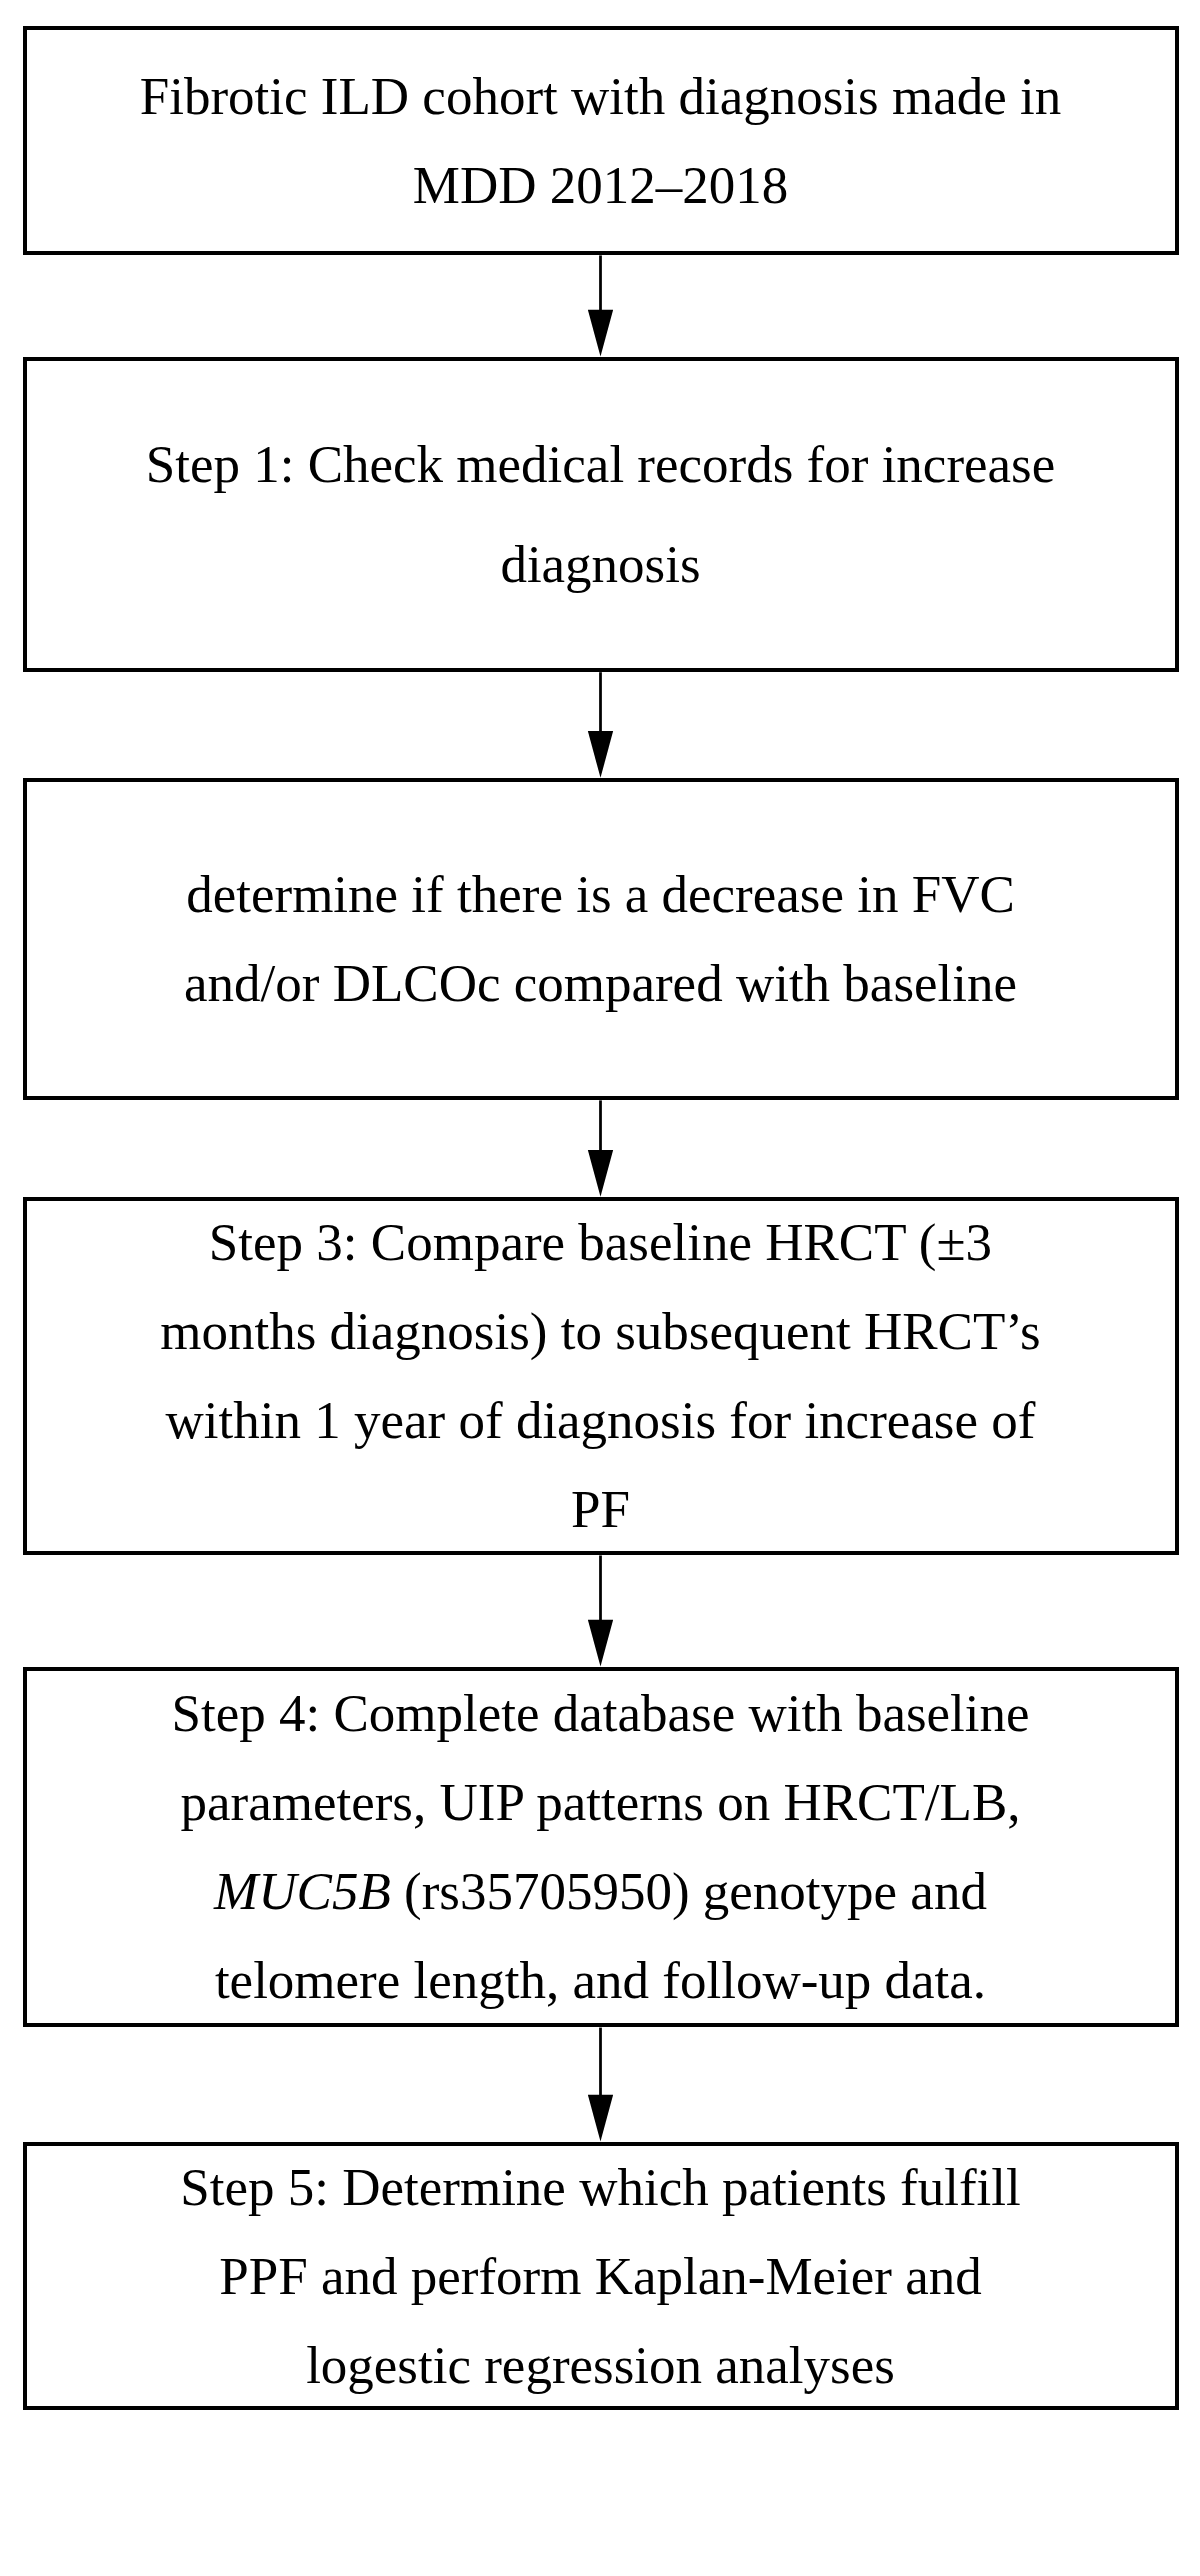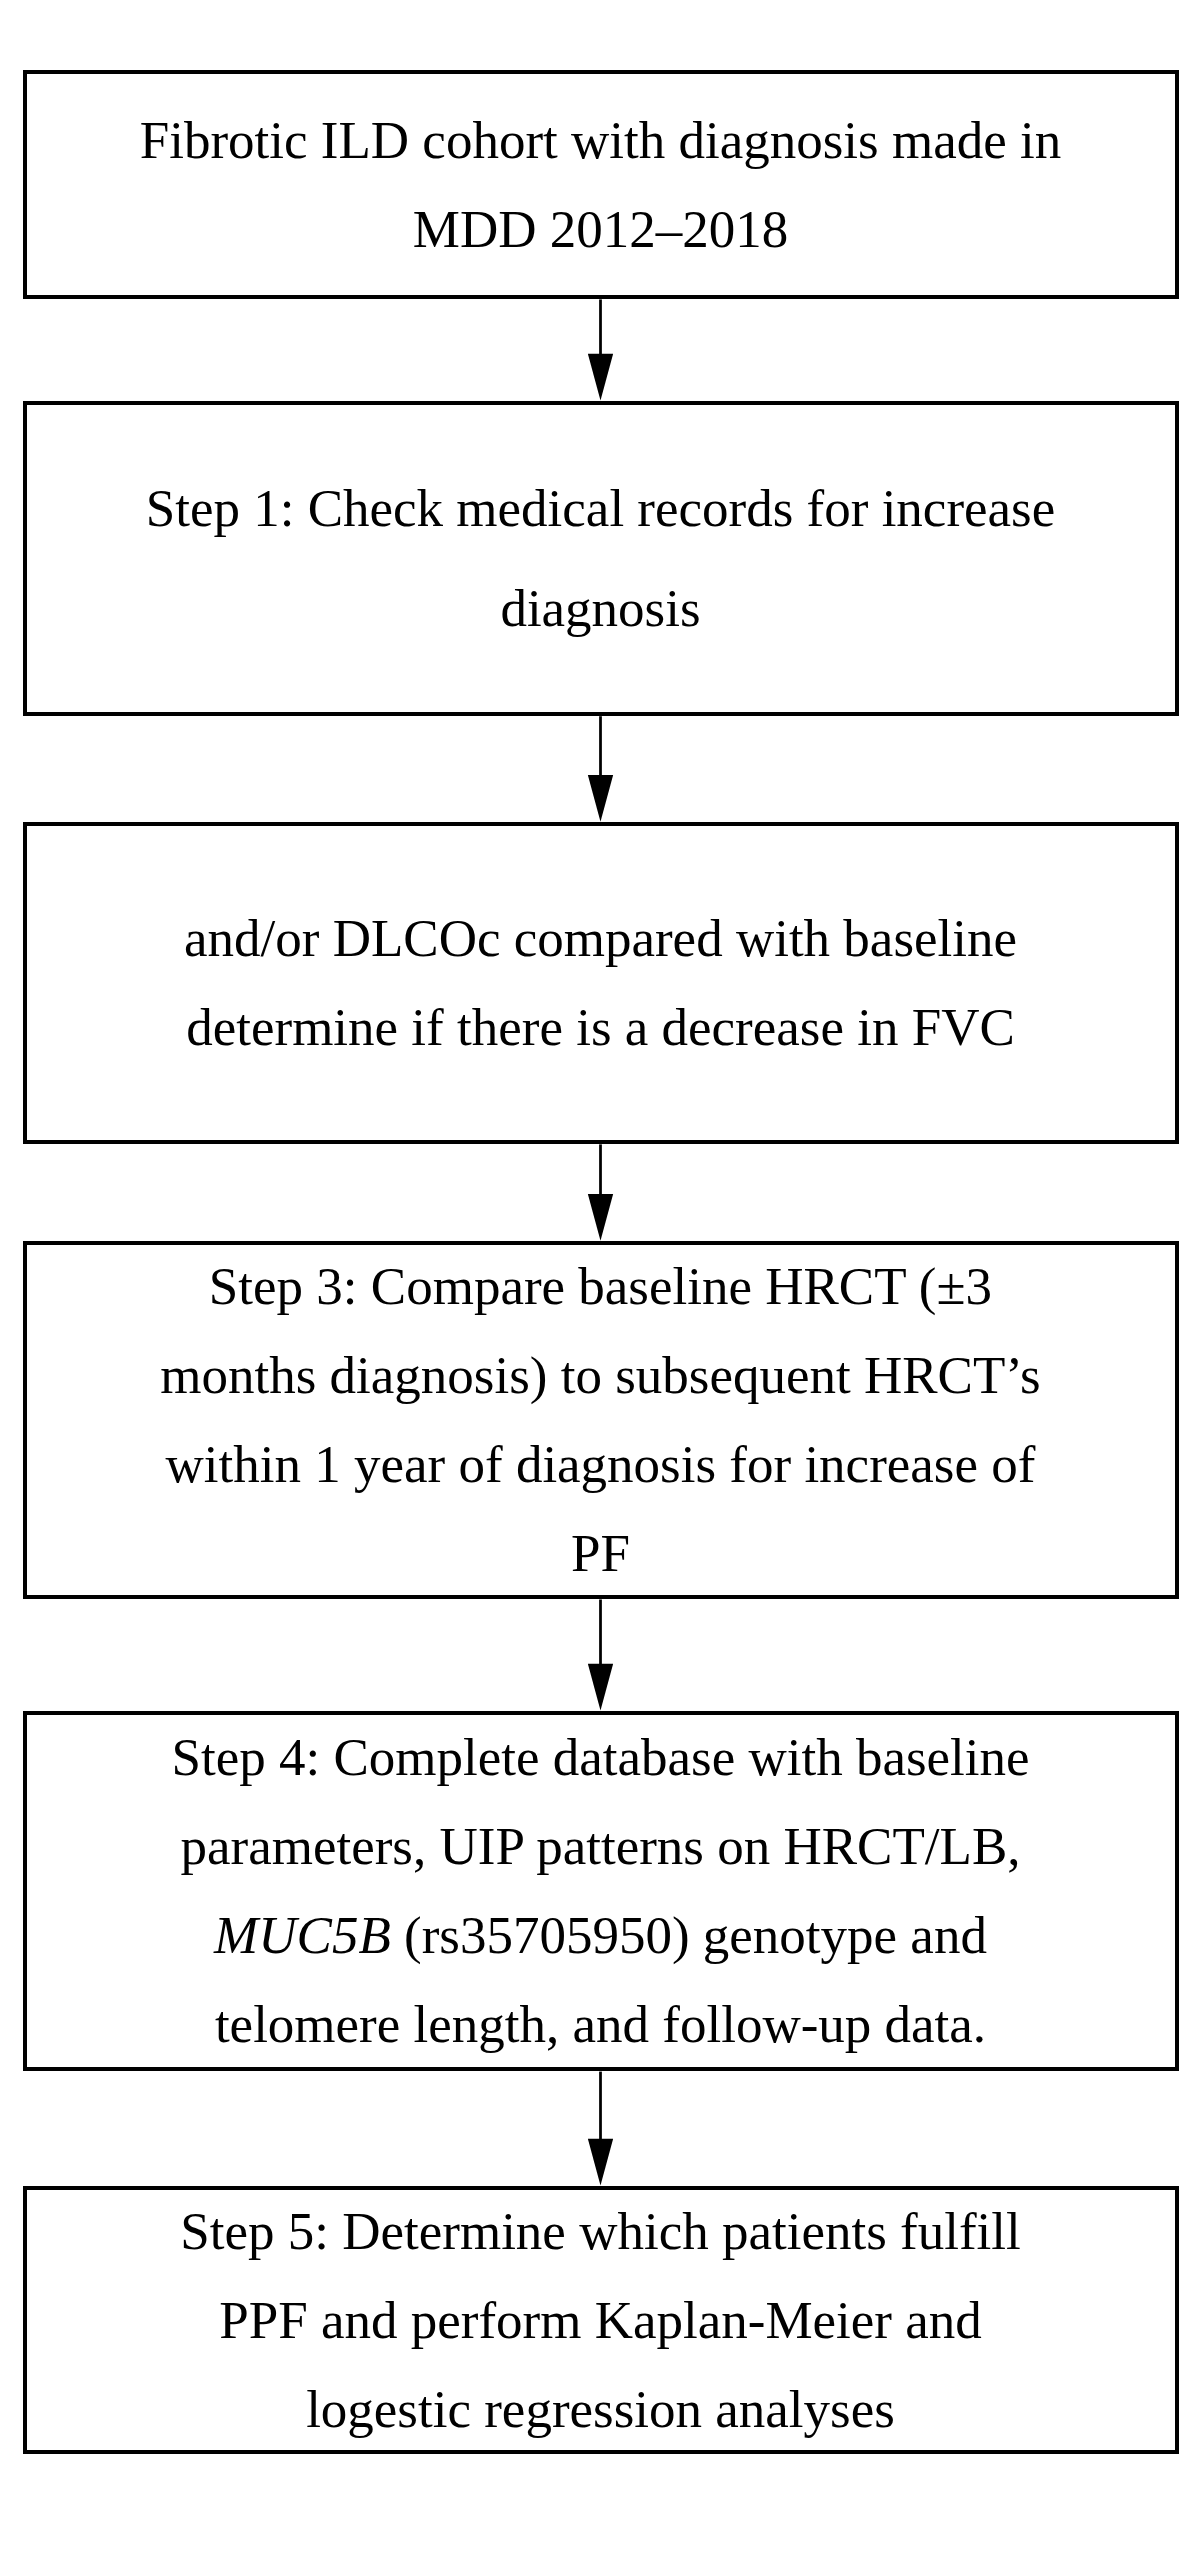--- a/index.html
+++ b/index.html
@@ -33,21 +33,21 @@
     align-items: center;
     text-align: center;
     font-size: 53px;
     overflow: hidden;
   }
   .box .line {
     line-height: 89px;
     white-space: nowrap;
   }
   .box .line .italic { font-style: italic; }
-  .box-1 { height: 229px; margin-top: 44px; }
+  .box-1 { height: 229px; }
   .box-2 { height: 315px; gap: 11px; }
   .box-3 { height: 322px; }
   .box-4 { height: 358px; }
   .box-5 { height: 360px; }
   .box-6 { height: 268px; }
   .arrow-wrap {
     display: flex;
     justify-content: center;
     align-items: flex-start;
   }
@@ -81,22 +81,22 @@
     </div>
 
   <div class="arrow-wrap gap-2">
     <svg class="arrow-svg" width="33" height="106" viewBox="0 0 60 192" xmlns="http://www.w3.org/2000/svg">
       <line x1="30" y1="0" x2="30" y2="120" stroke="#000000" stroke-width="5"></line>
       <polygon points="30,192 7,107 53,107" fill="#000000"></polygon>
     </svg>
   </div>
 
   <div class="box box-3">
+      <div class="line"><span>determine if there is a decrease in FVC</span></div>
       <div class="line"><span>and/or DLCOc compared with baseline</span></div>
-      <div class="line"><span>determine if there is a decrease in FVC</span></div>
     </div>
 
   <div class="arrow-wrap gap-3">
     <svg class="arrow-svg" width="33" height="97" viewBox="0 0 60 175" xmlns="http://www.w3.org/2000/svg">
       <line x1="30" y1="0" x2="30" y2="103" stroke="#000000" stroke-width="5"></line>
       <polygon points="30,175 7,90 53,90" fill="#000000"></polygon>
     </svg>
   </div>
 
   <div class="box box-4">

